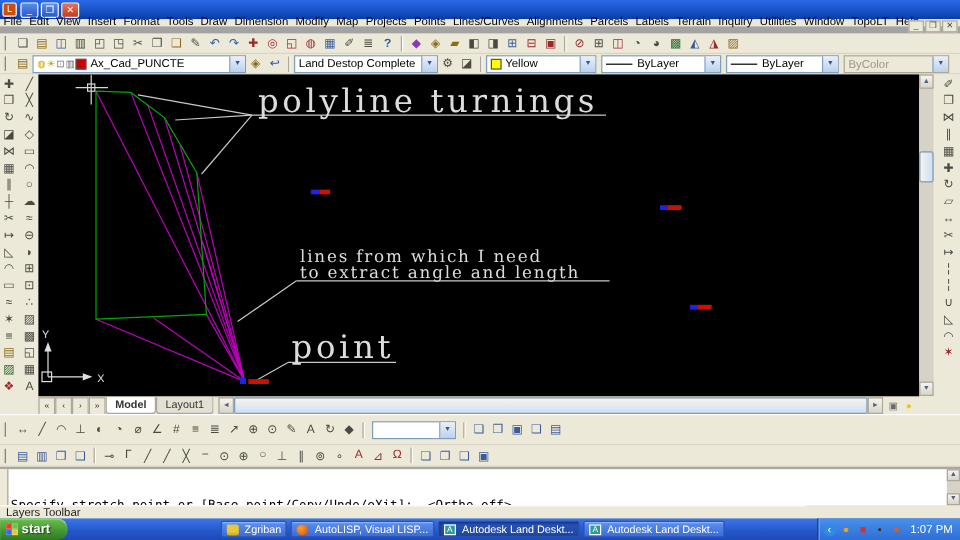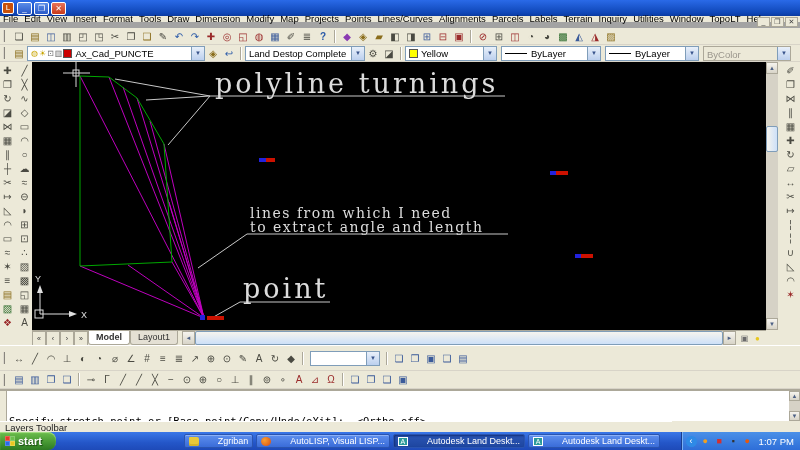--- a/index.html
+++ b/index.html
@@ -93,21 +93,21 @@
 
   
   #taskbar{position:absolute;left:0;top:432px;width:800px;height:18px;
     background:linear-gradient(#3A77E8,#2456C8 60%,#1E4AB8);display:flex;align-items:center;}
   #startbtn{height:18px;padding:0 14px 0 5px;border-radius:0 8px 8px 0;
     background:linear-gradient(#6CBF4C,#3E8F2E 70%,#2E7A22);display:flex;align-items:center;gap:3px;
     box-shadow:inset 0 1px 1px #A8E088;}
   #startlogo{width:10px;height:10px;display:grid;grid-template-columns:5px 5px;grid-template-rows:5px 5px;}
   #startlogo span{border:0.5px solid #fff3;}
   #startbtn .stext{color:#fff;font-weight:bold;font-size:11px;text-shadow:1px 1px 1px #1A4A12;}
-  .taskbtn{height:14px;margin-left:3px;padding:0 4px;display:flex;align-items:center;gap:19px;
+  .taskbtn{height:14px;margin-left:3px;padding:0 4px;display:flex;align-items:center;gap:5px;
     background:linear-gradient(#5E8FEE,#3A6CD8);border:1px solid #2A54B0;border-radius:2px;
     color:#fff;font-size:9px;white-space:nowrap;overflow:hidden;box-shadow:inset 0 1px 0 #8AB0F8;}
   .taskbtn.active{background:linear-gradient(#2A55B4,#1E46A0);box-shadow:inset 1px 1px 2px #12307A;}
   .tbicon{width:10px;height:9px;flex:none;}
   .tbicon.folder{background:#E8C83A;border-radius:1px 2px 2px 2px;box-shadow:-0px -2px 0 0px #D4B42A inset;}
   .tbicon.firefox{background:radial-gradient(circle at 35% 35%,#F8A030,#D84A10);border-radius:50%;}
   .tbicon.acad{background:#2A9A9A;border:1px solid #fff;color:#fff;font-size:7px;line-height:8px;text-align:center;}
   #tray{margin-left:auto;height:18px;background:linear-gradient(#4A90E8,#2E6ED8);
     border-left:1px solid #1A3E90;box-shadow:inset 1px 0 0 #7AB0F4;display:flex;align-items:center;
     padding:0 6px 0 4px;gap:3px;}

